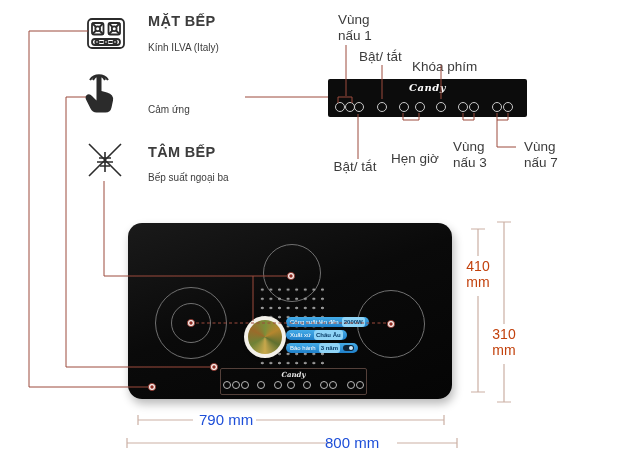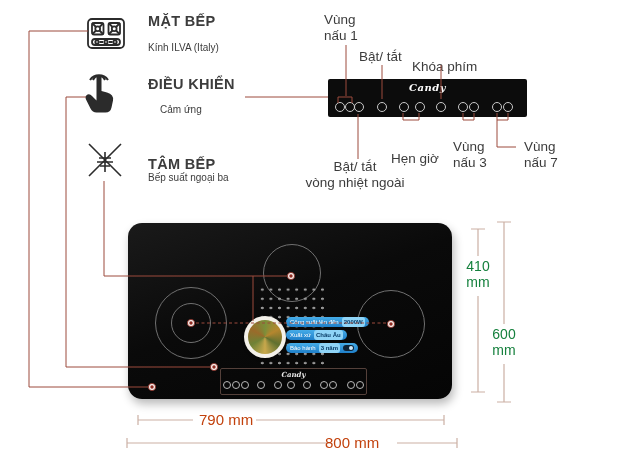--- a/index.html
+++ b/index.html
@@ -33,22 +33,22 @@
   .badge{display:flex;align-items:center;height:10px;margin-bottom:3px;padding:0 4px;
     border-radius:5px;background:linear-gradient(180deg,#45ace8,#1f7fc9);color:#fff;
     font-size:6px;line-height:10px;white-space:nowrap;width:max-content;}
   .chip{margin-left:3px;background:#8fd4f7;color:#083b66;border-radius:3px;padding:0 2px;font-weight:bold;}
   .toggle{margin-left:3px;width:11px;height:6px;border-radius:3px;background:#0d2438;position:relative;}
   .toggle::after{content:"";position:absolute;right:1px;top:1px;width:4px;height:4px;border-radius:50%;background:#cfe9fa;}
   #strip{left:92px;top:145px;width:145px;height:25px;border:1px solid #54403a;border-radius:2px;}
   #strip .logo{position:absolute;left:0;right:0;top:1px;text-align:center;color:#e8e8e8;
     font-family:"DejaVu Serif","Liberation Serif",serif;font-style:italic;font-weight:bold;font-size:7px;}
   .sbtn{position:absolute;width:8px;height:8px;border:1px solid #b9b9b9;border-radius:50%;top:12px;box-sizing:border-box;}
-  .dim{color:#15803d;font-size:14px;line-height:16px;}
-  .dimBig{color:#c2410c;font-size:15px;white-space:nowrap;}
+  .dim{color:#c2410c;font-size:14px;line-height:16px;}
+  .dimBig{color:#1d4ed8;font-size:15px;white-space:nowrap;}
   svg{display:block;}
 </style>
 </head>
 <body>
 
 <div id="stage">
 
   <svg class="abs" style="left:86px;top:14px" width="40" height="40" viewBox="0 0 40 40">
     <g fill="none" stroke="#2b2b2b" stroke-width="1.8">
       <rect x="2" y="5" width="36" height="29" rx="4"></rect>
@@ -66,31 +66,30 @@
     </g>
   </svg>
   <div class="abs feat-title" style="left:148px;top:13px">MẶT BẾP</div>
   <div class="abs feat-sub" style="left:148px;top:32px">Kính ILVA (Italy)</div>
 
   <svg class="abs" style="left:82px;top:64px" width="38" height="50" viewBox="0 0 38 50">
     <path d="M8,16 A11,11 0 0 1 26,16" fill="none" stroke="#2b2b2b" stroke-width="2"></path>
     <path d="M11,16 A6.5,6.5 0 0 1 23,16" fill="none" stroke="#2b2b2b" stroke-width="2"></path>
     <path d="M14.5,13 q2.5,-2.5 5,0 l0,14 5.5,1.5 q7,2 6,8 l-1.5,7 q-1,5 -6,5 l-9,0 q-4,0 -6,-4 l-4.5,-9 q-1.5,-3.5 1.5,-5 q2.5,-1 4.5,1.5 l4.5,4.5 z" fill="#2b2b2b"></path>
   </svg>
-  <div class="abs feat-title" style="left:148px;top:76px">ĐIỀU KHIỂN</div>
-  <div class="abs feat-sub" style="left:160px;top:94px">Cảm ứng</div>
+  <div class="abs feat-sub" style="left:148px;top:94px">Cảm ứng</div>
 
   <svg class="abs" style="left:86px;top:140px" width="38" height="42" viewBox="0 0 38 42">
     <g fill="none" stroke="#2b2b2b" stroke-width="1.6">
       <path d="M3,4 L35,36 M35,4 L3,36"></path>
       <path d="M19,12 V32"></path>
       <path d="M13,18 H25 M11,22 H27 M14,26 H24"></path>
     </g>
   </svg>
-  <div class="abs feat-title" style="left:148px;top:156px">TÂM BẾP</div>
+  <div class="abs feat-title" style="left:148px;top:144px">TÂM BẾP</div>
   <div class="abs feat-sub" style="left:148px;top:162px">Bếp suất ngoại ba</div>
 
   <div id="cooktop" class="abs">
     <div class="ring" style="left:27px;top:64px;width:72px;height:72px;"></div>
     <div class="ring" style="left:43px;top:80px;width:40px;height:40px;"></div>
     <div class="ring" style="left:135px;top:21px;width:58px;height:58px;"></div>
     <div class="ring" style="left:229px;top:67px;width:68px;height:68px;"></div>
     <div id="dotgrid" class="abs"></div>
 
     <div id="dish" class="abs">
@@ -137,29 +136,28 @@
     <span class="pbtn" style="left:49px"></span>
     <span class="pbtn" style="left:71px"></span>
     <span class="pbtn" style="left:87px"></span>
     <span class="pbtn" style="left:108px"></span>
     <span class="pbtn" style="left:130px"></span>
     <span class="pbtn" style="left:140.5px"></span>
     <span class="pbtn" style="left:164px"></span>
     <span class="pbtn" style="left:174.5px"></span>
   </div>
 
-  <div class="abs lbl" style="left:324px;top:12px;width:44px">Vùng nấu 1</div>
+  <div class="abs lbl" style="left:338px;top:12px;width:44px">Vùng nấu 1</div>
   <div class="abs lbl nowrap" style="left:359px;top:49px">Bật/ tắt</div>
   <div class="abs lbl nowrap" style="left:412px;top:59px">Khóa phím</div>
   <div class="abs lbl nowrap" style="left:391px;top:151px">Hẹn giờ</div>
   <div class="abs lbl" style="left:453px;top:139px;width:46px">Vùng nấu 3</div>
   <div class="abs lbl" style="left:524px;top:139px;width:46px">Vùng nấu 7</div>
   <div class="abs lbl center" style="left:298px;top:159px;width:114px">
     <div>Bật/ tắt</div>
-    <div>vòng nhiệt ngoài</div>
   </div>
 
   <svg class="abs" style="left:0;top:0" width="620" height="465" viewBox="0 0 620 465">
     <g fill="none" stroke="#9c4a3c" stroke-width="1">
       <path d="M88,31 H29 V387 H148"></path>
       <path d="M86,97 H66 V367 H210"></path>
       <path d="M245,97 H328"></path>
       <path d="M104,181 V276 H287"></path>
       <path d="M253,276 V321"></path>
       <path d="M196,323 H386" stroke-dasharray="3,2.5"></path>
@@ -197,17 +195,17 @@
     </g>
     <g fill="none" stroke="#cbb0a4" stroke-width="1.2">
       <path d="M478,229 V256 M478,296 V392 M471,229 H485 M471,392 H485"></path>
       <path d="M504,222 V324 M504,364 V402 M497,222 H511 M497,402 H511"></path>
       <path d="M138,420 H193 M256,420 H444 M138,415 V425 M444,415 V425"></path>
       <path d="M127,443 H331 M397,443 H457 M127,438 V448 M457,438 V448"></path>
     </g>
   </svg>
 
   <div class="abs dim center" style="left:461px;top:258px;width:34px">410 mm</div>
-  <div class="abs dim center" style="left:487px;top:326px;width:34px">600 mm</div>
+  <div class="abs dim center" style="left:487px;top:326px;width:34px">310 mm</div>
   <div class="abs dimBig" style="left:199px;top:411px">790 mm</div>
   <div class="abs dimBig" style="left:325px;top:434px">800 mm</div>
 
 </div>
 
 </body></html>

